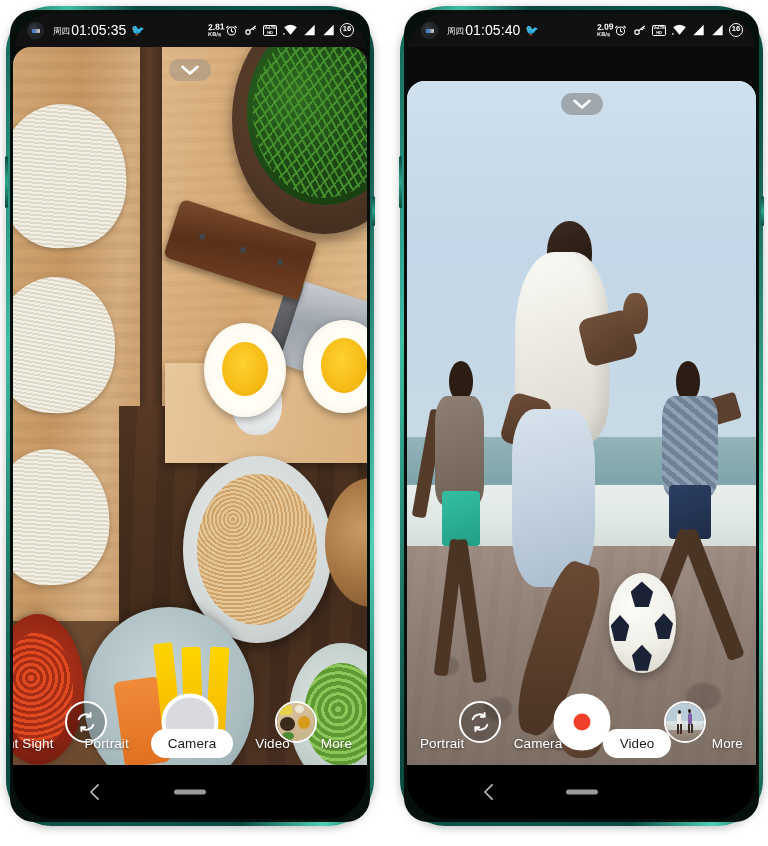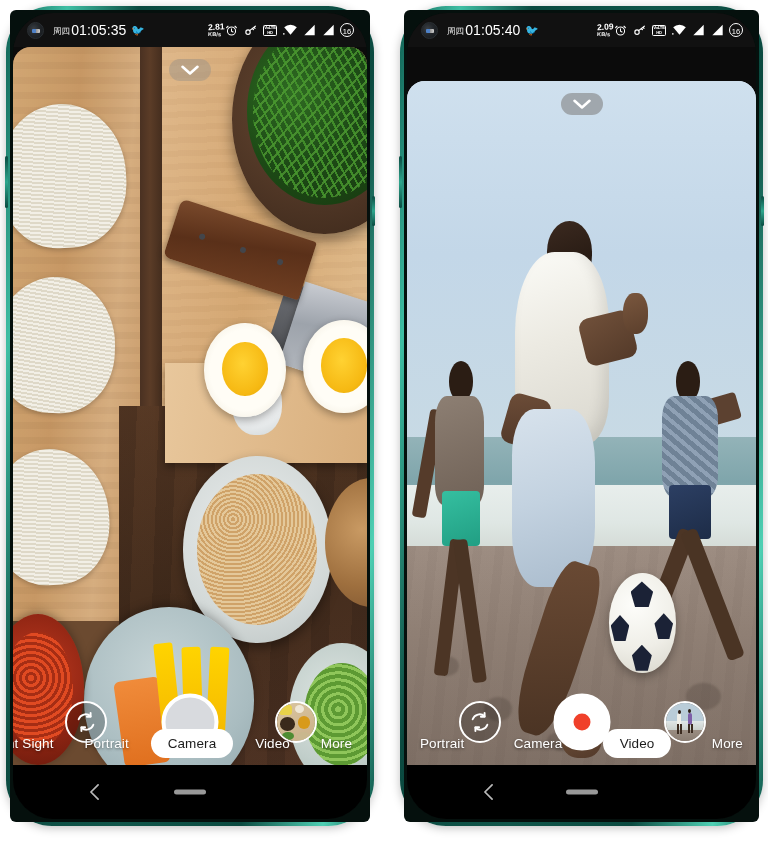--- a/index.html
+++ b/index.html
@@ -15,21 +15,21 @@
   .phone {
     position: absolute;
     border-radius: 46px;
     background: linear-gradient(100deg,#0f5f52 0%, #3fbfa4 12%, #0b4a40 26%, #10564a 50%, #0b4a40 74%, #4fd0b4 90%, #0d5246 100%);
     padding: 4px;
     box-shadow: 0 2px 10px rgba(0,0,0,.25);
   }
   .phone-inner {
     position: relative;
     width: 100%; height: 100%;
-    border-radius: 6px;
+    border-radius: 24px;
     background: #05100d;
     overflow: hidden;
   }
   .screen {
     position: absolute; inset: 3px;
     border-radius: 40px;
     background: #0b0b0b;
     overflow: hidden;
   }
   #phone-left  { left: 6px;   top: 6px;  width: 368px; height: 820px; }
@@ -82,22 +82,22 @@
   .netspeed .n2 { font-size: 5.5px; font-weight: 700; letter-spacing: .2px; }
   .volte {
     border: 1px solid #fff; border-radius: 1.5px;
     width: 14px; height: 11px; font-size: 4.2px; line-height: 5px;
     display: flex; flex-direction: column; align-items: center; justify-content: center;
     font-weight: 700; letter-spacing: -.2px;
   }
   .battery {
     width: 14px; height: 14px; border-radius: 50%;
     border: 1.3px solid #fff;
-    font-size: 7.5px; display: flex; align-items: flex-end; justify-content: center;
-    font-weight: 400;
+    font-size: 7.5px; display: flex; align-items: flex-start; justify-content: center;
+    font-weight: 700;
   }
   svg.ic { display: block; }
 
   
   .topbar {
     position: absolute; top: 34px; left: 0; right: 0; height: 34px;
     background: #111111; color: #fff;
     display: flex; align-items: center; padding: 0 14px;
     z-index: 39;
   }

